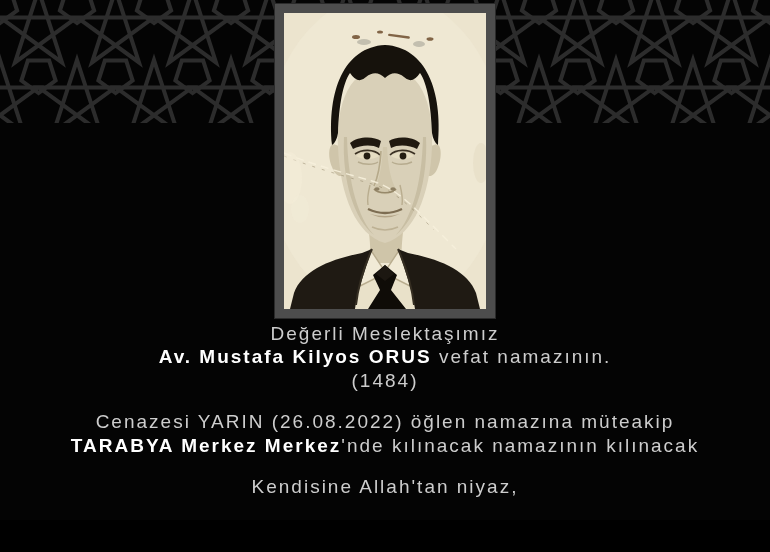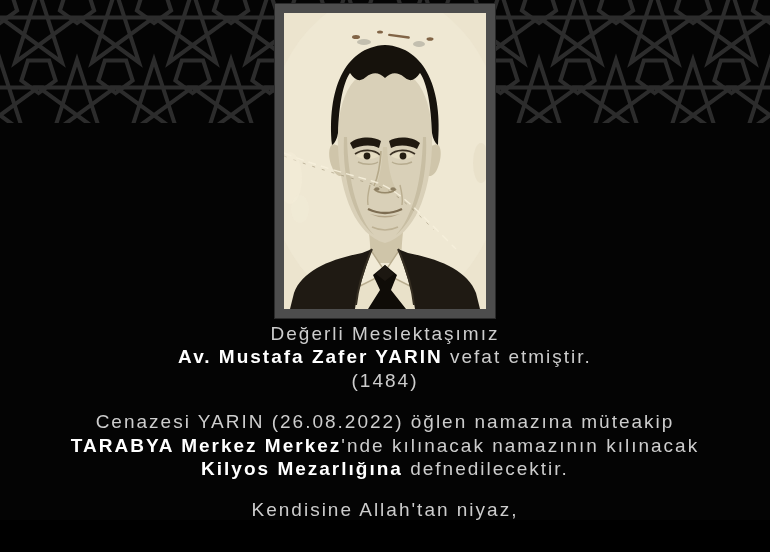--- a/index.html
+++ b/index.html
@@ -124,28 +124,27 @@
       <ellipse cx="6" cy="165" rx="12" ry="26" fill="#f4edd9" opacity="0.55"></ellipse>
       <ellipse cx="16" cy="196" rx="9" ry="14" fill="#f4edd9" opacity="0.35"></ellipse>
       <ellipse cx="197" cy="150" rx="8" ry="20" fill="#e0d7bd" opacity="0.4"></ellipse>
     </svg>
   </div>
 
   <div class="announcement">
 
     <div class="blk">
       <div><span>Değerli Meslektaşımız</span></div>
-      <div><b>Av. Mustafa Zafer YARIN</b><span> vefat etmiştir.</span></div>
+      <div><b>Av. Mustafa Kilyos ORUS</b><span> vefat namazının.</span></div>
       <div><span>(1484)</span></div>
     </div>
 
     <div class="blk">
       <div><span>Cenazesi YARIN (26.08.2022) öğlen namazına müteakip</span></div>
       <div><b>TARABYA Merkez Merkez</b><span>'nde kılınacak namazının kılınacak</span></div>
-      <div><b>Kilyos Mezarlığına</b><span> defnedilecektir.</span></div>
     </div>
 
     <div class="blk">
       <div><span>Kendisine Allah'tan niyaz,</span></div>
     </div>
 
   </div>
 </div>
 
 </body></html>

